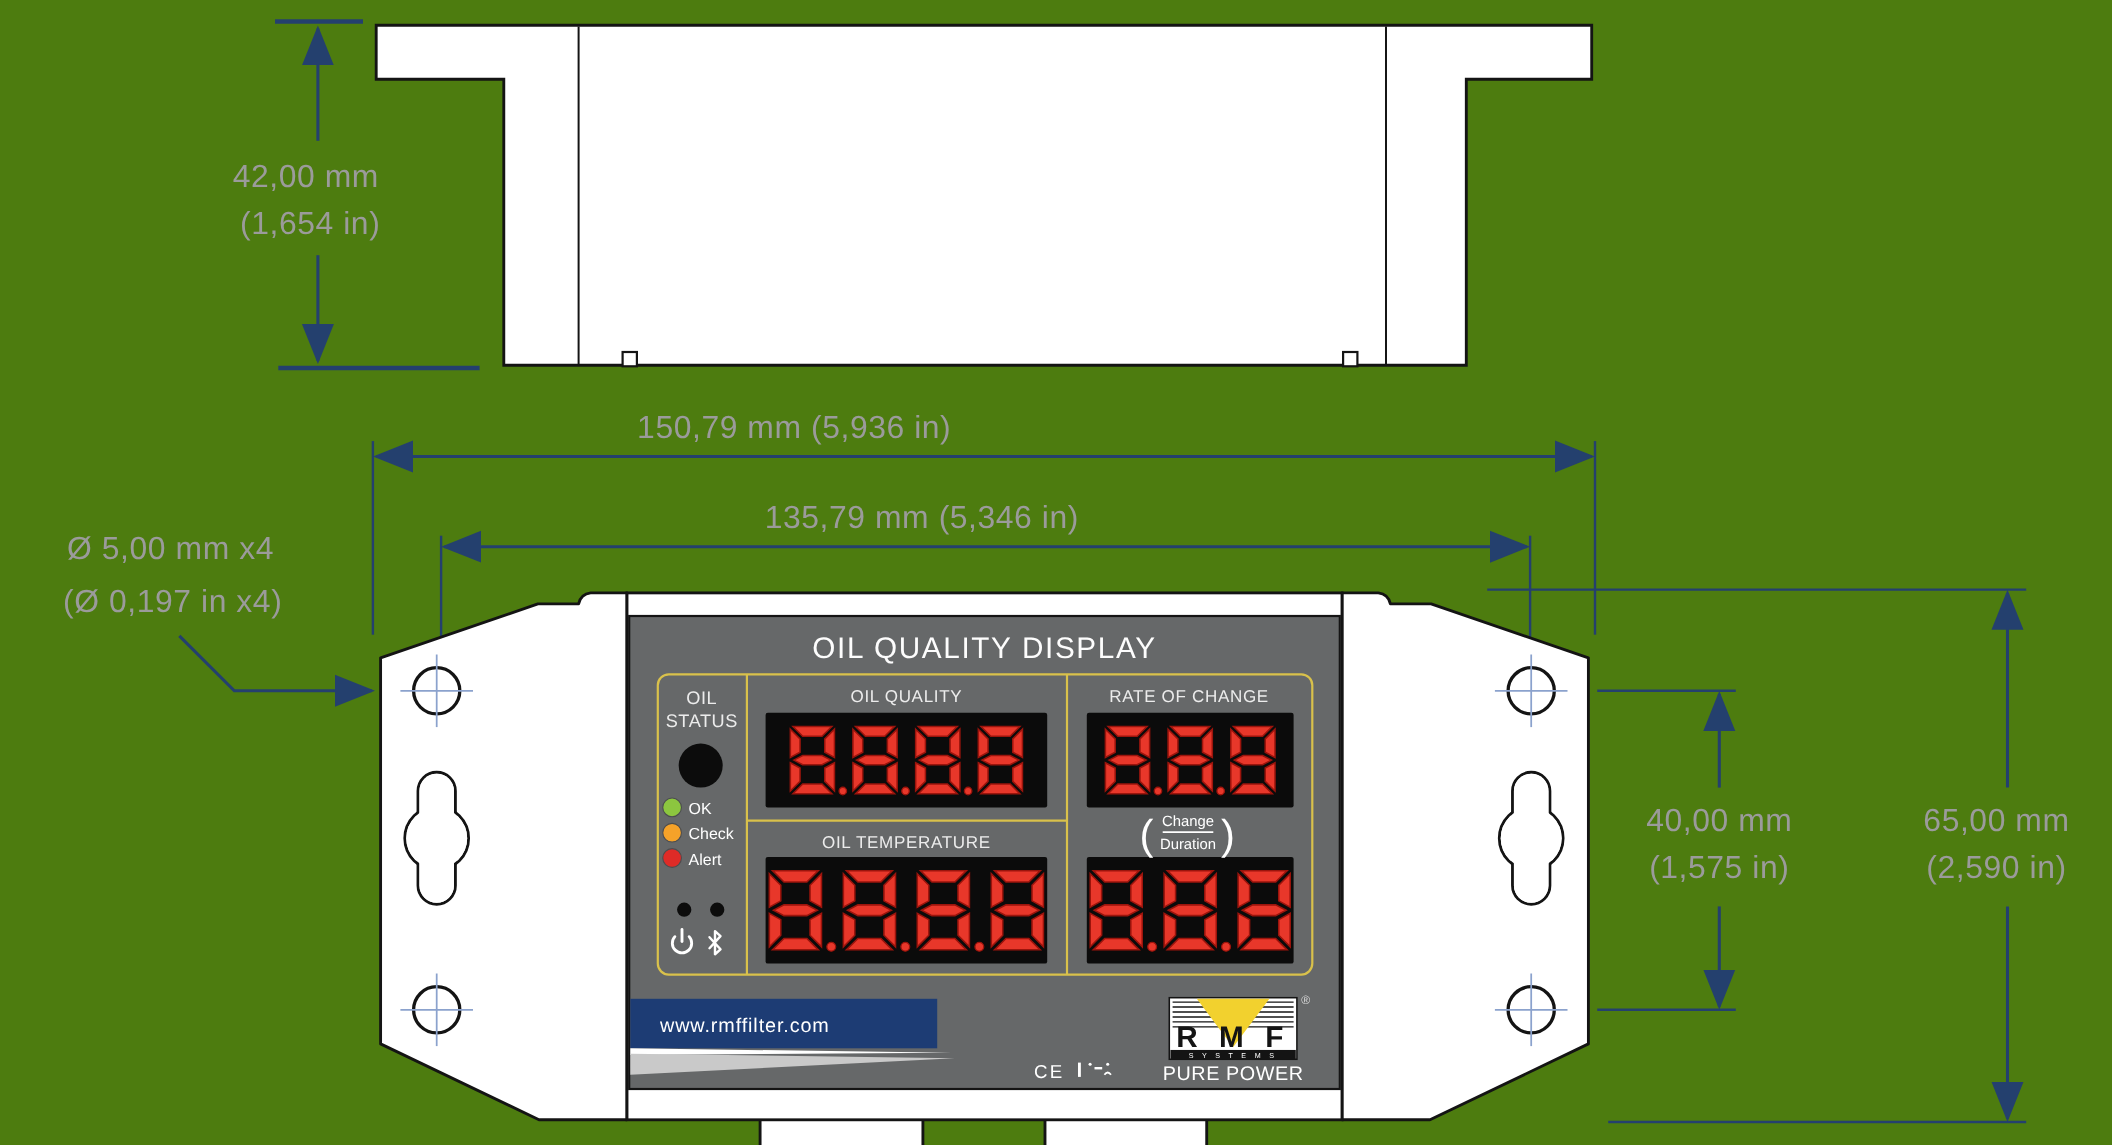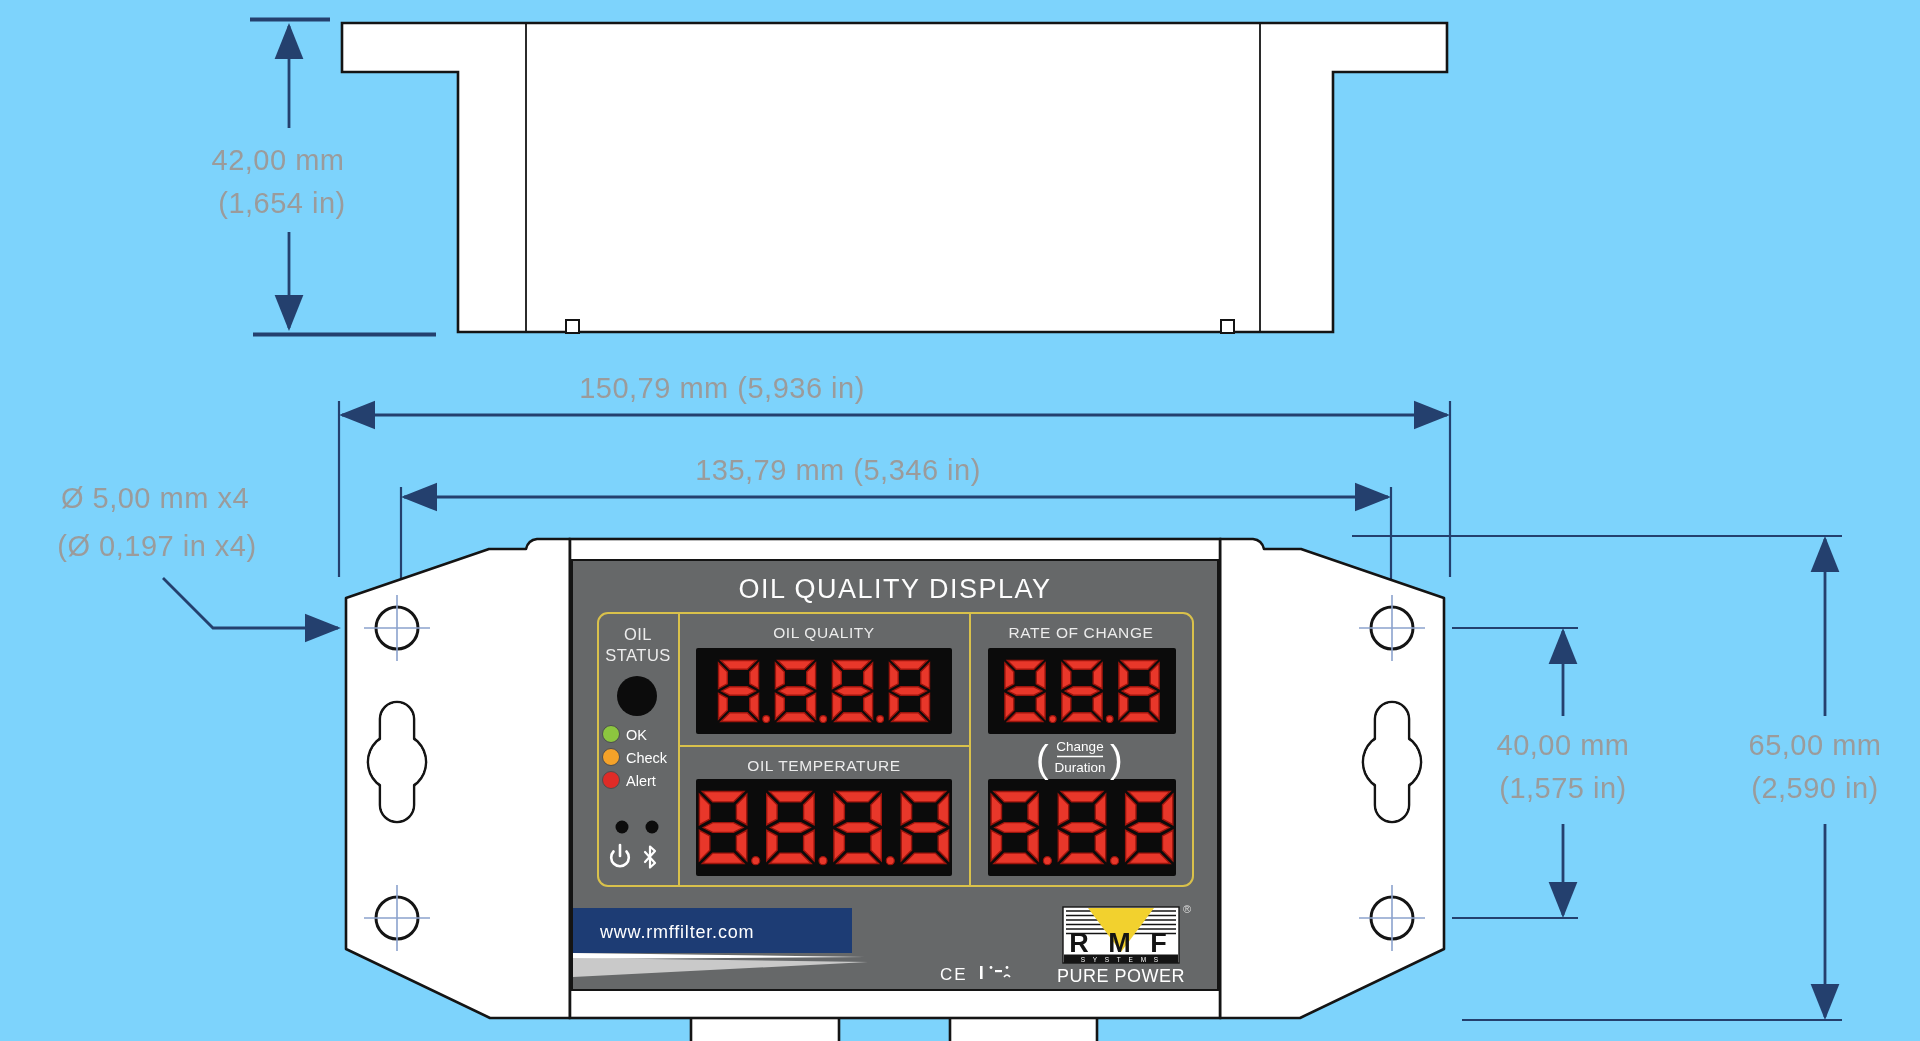--- a/index.html
+++ b/index.html
@@ -1,17 +1,17 @@
 <!DOCTYPE html>
 <html><head>
 <meta charset="utf-8">
 <style>
   html,body{margin:0;padding:0;background:#ffffff;}
   body{font-family:"Liberation Sans", sans-serif;}
-  .stage{width:1920px;height:1041px;position:relative;background:#7dd3fc;overflow:hidden;}
+  .stage{width:1920px;height:1041px;position:relative;background:#4d7c0f;overflow:hidden;}
   svg{display:block;}
   text{font-family:"Liberation Sans", sans-serif;}
   .dimtxt{fill:#9b9b9b;font-size:29px;letter-spacing:0.5px;}
   .paneltxt{fill:#ececec;}
 </style>
 </head>
 <body>
 
 <div class="stage">
 <svg width="1920" height="1041" viewBox="0 0 1920 1041">

